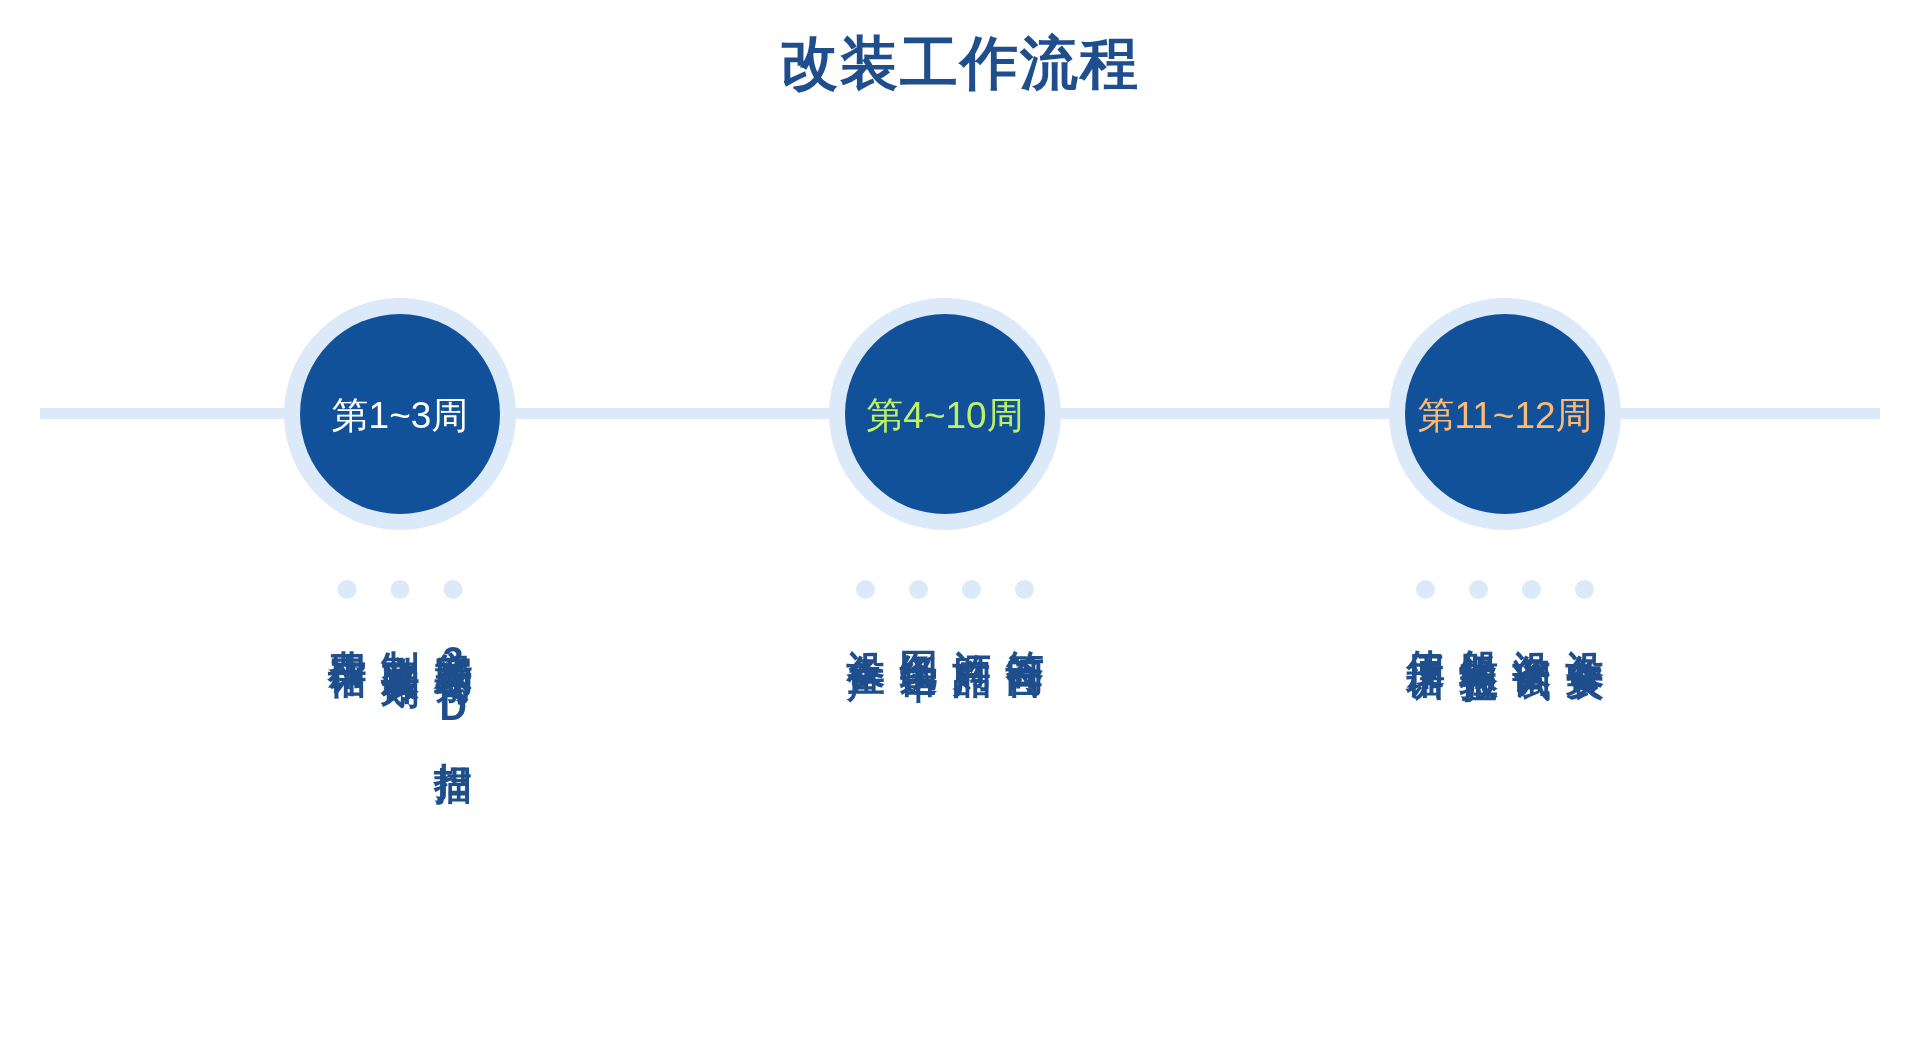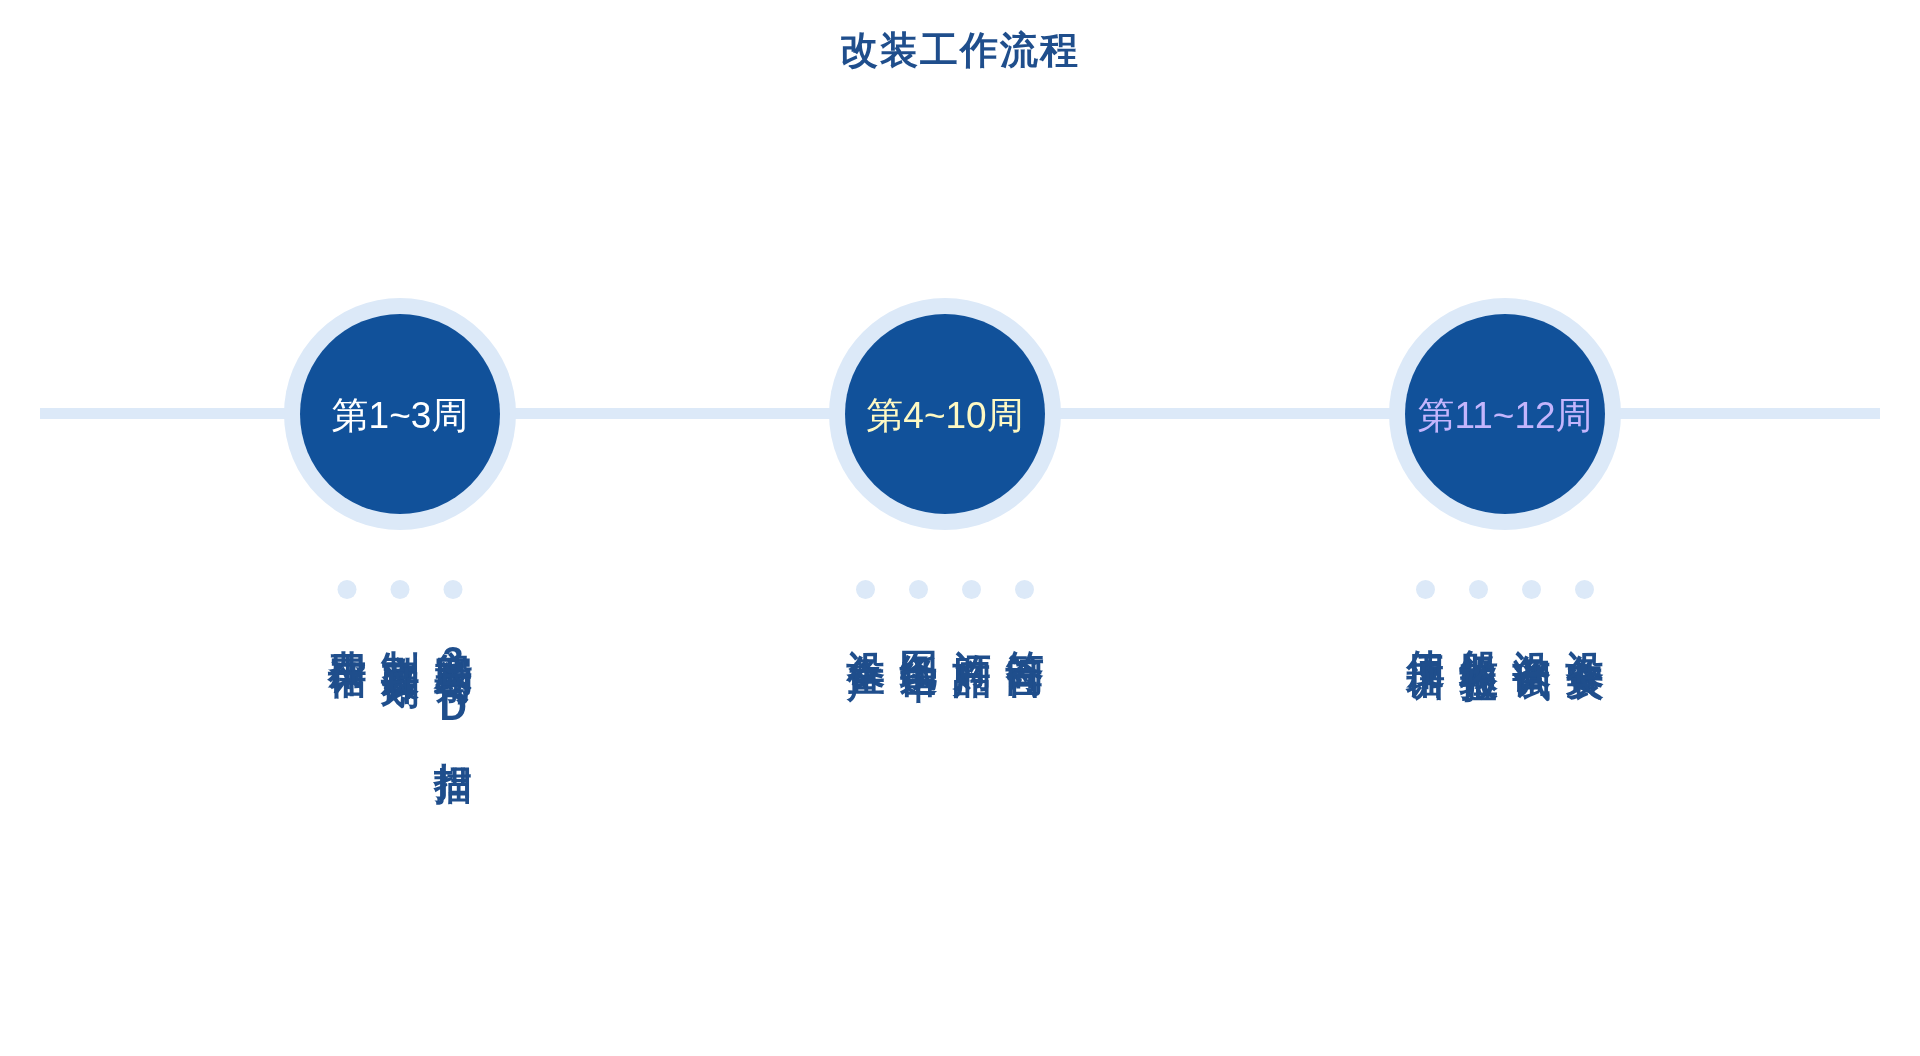--- a/index.html
+++ b/index.html
@@ -20,21 +20,21 @@
   }
 
   
   #page-title {
     position: absolute;
     left: 0;
     top: 28px;
     width: 1920px;
     text-align: center;
     color: #1F4E8C;
-    font-size: 38px;
+    font-size: 58px;
     font-weight: 700;
     letter-spacing: 2px;
     line-height: 1.2;
     white-space: nowrap;
   }
 
   
   #timeline-axis {
     position: absolute;
     left: 40px;
@@ -168,21 +168,21 @@
             <div class="task-text" style="color: rgb(31, 78, 140);">制定改装计划</div>
           </div>
           <div class="task-column">
             <div class="task-text" style="color: rgb(31, 78, 140);">费用评估</div>
           </div>
         </div>
       </div>
       <div class="stage-group" data-index="1">
         <div class="node-ring" style="background: rgb(220, 233, 248);">
           <div class="node-disc" style="background: rgb(17, 81, 154);">
-            <span class="node-label" style="color: #fef9c3;">第4~10周</span>
+            <span class="node-label" style="color: #bef264;">第4~10周</span>
           </div>
         </div>
         <div class="dot-row">
           <div class="task-dot" style="background: rgb(220, 233, 248);"></div>
           <div class="task-dot" style="background: rgb(220, 233, 248);"></div>
           <div class="task-dot" style="background: rgb(220, 233, 248);"></div>
           <div class="task-dot" style="background: rgb(220, 233, 248);"></div>
         </div>
         <div class="task-columns">
           <div class="task-column">
@@ -195,21 +195,21 @@
             <div class="task-text" style="color: rgb(31, 78, 140);">图纸送审</div>
           </div>
           <div class="task-column">
             <div class="task-text" style="color: rgb(31, 78, 140);">设备生产</div>
           </div>
         </div>
       </div>
       <div class="stage-group" data-index="2">
         <div class="node-ring" style="background: rgb(220, 233, 248);">
           <div class="node-disc" style="background: rgb(17, 81, 154);">
-            <span class="node-label" style="color: #c4b5fd;">第11~12周</span>
+            <span class="node-label" style="color: #fdba74;">第11~12周</span>
           </div>
         </div>
         <div class="dot-row">
           <div class="task-dot" style="background: rgb(220, 233, 248);"></div>
           <div class="task-dot" style="background: rgb(220, 233, 248);"></div>
           <div class="task-dot" style="background: rgb(220, 233, 248);"></div>
           <div class="task-dot" style="background: rgb(220, 233, 248);"></div>
         </div>
         <div class="task-columns">
           <div class="task-column">

